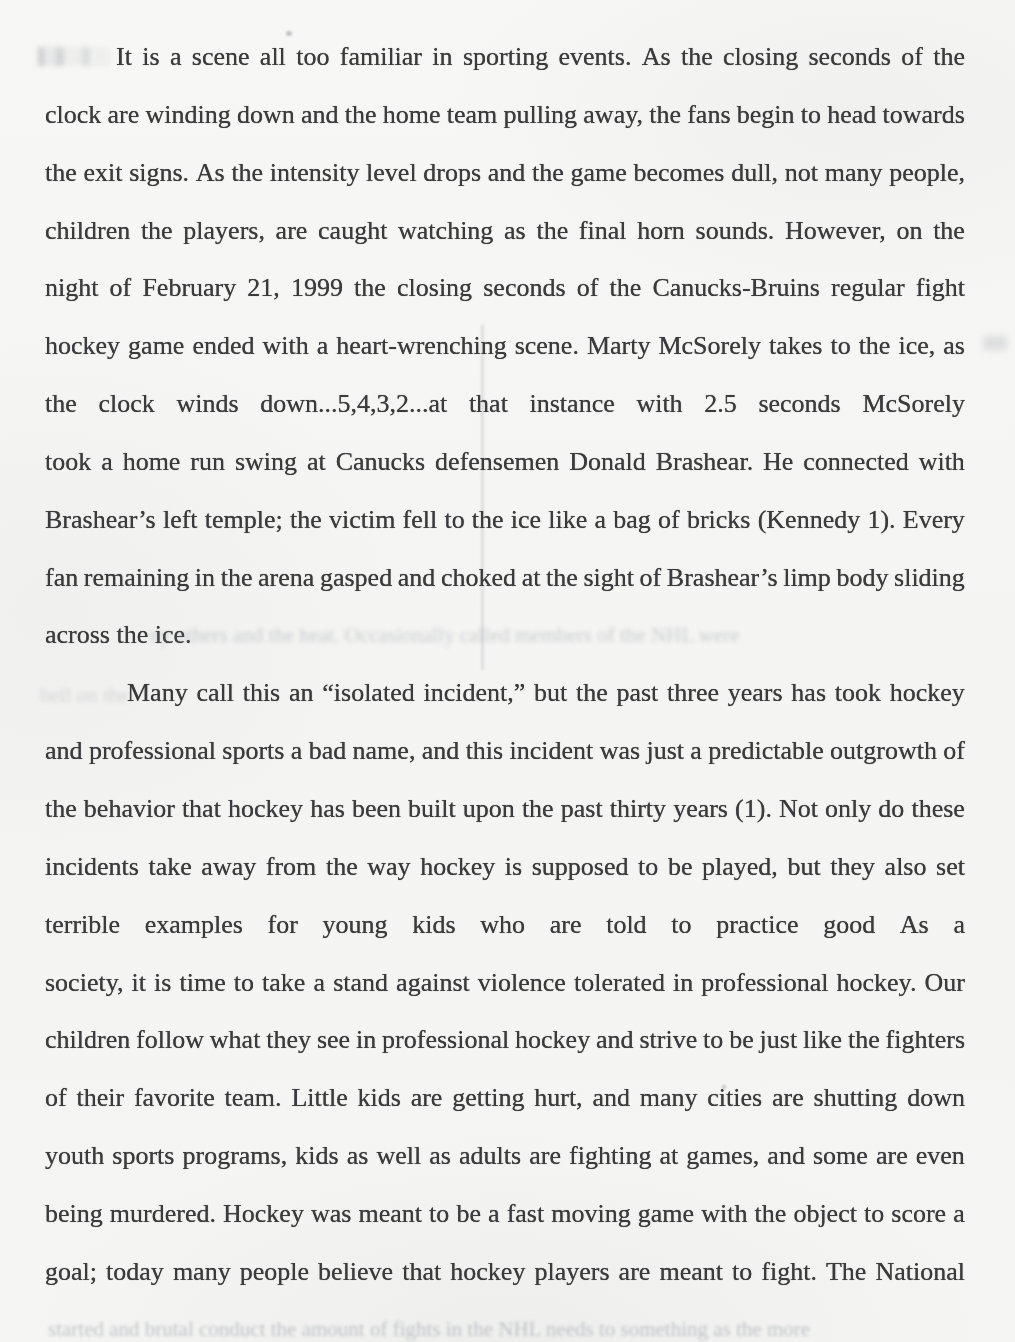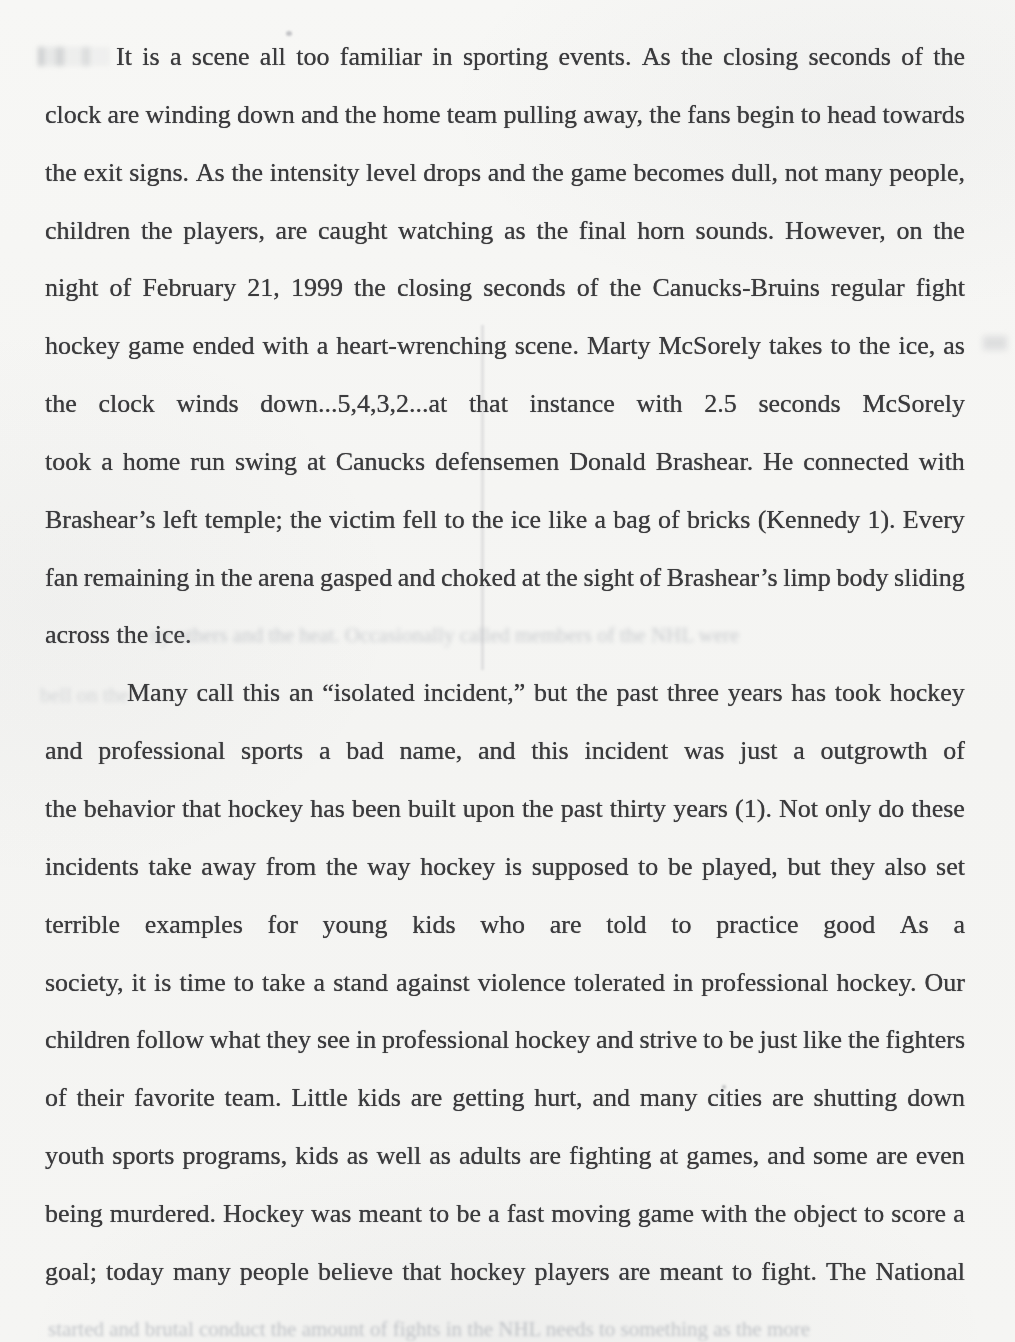--- a/index.html
+++ b/index.html
@@ -285,20 +285,21 @@
         <span>sports</span>
         <span>a</span>
         <span>bad</span>
         <span>name,</span>
         <span>and</span>
         <span>this</span>
         <span>incident</span>
         <span>was</span>
         <span>just</span>
         <span>a</span>
+        <span>predictable</span>
         <span>outgrowth</span>
         <span>of</span>
       </div>
     <div class="line justify">
         <span>the</span>
         <span>behavior</span>
         <span>that</span>
         <span>hockey</span>
         <span>has</span>
         <span>been</span>

